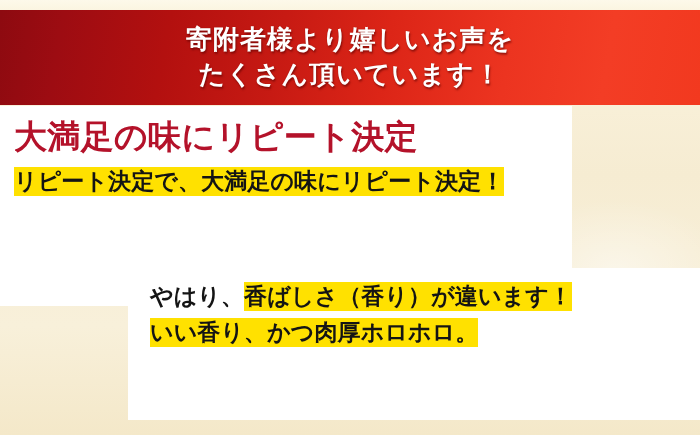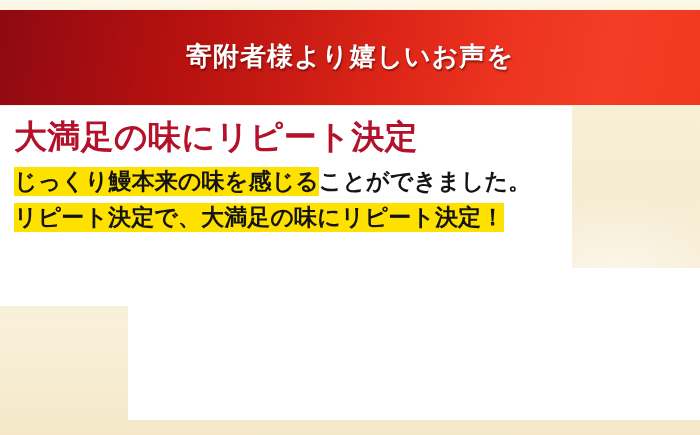--- a/index.html
+++ b/index.html
@@ -141,26 +141,30 @@
 </style>
 </head>
 <body>
 
 <div id="stage">
 
   <div id="top-strip"></div>
 
   <div id="banner">
     <div class="banner-line">寄附者様より嬉しいお声を</div>
+    <div class="banner-line">たくさん頂いています！</div>
   </div>
 
   <div class="card" id="card-one">
     <h2 class="card-heading">大満足の味にリピート決定</h2>
     <div class="card-body">
-      <p class="body-line"><span class="hl">じっくり鰻本来の味を感じる</span><span class="plain">ことができました。</span></p>
       <p class="body-line"><span class="hl">リピート決定で、大満足の味にリピート決定！</span></p>
     </div>
   </div>
 
   <div class="card" id="card-two">
+    <div class="card-body">
+      <p class="body-line"><span class="plain">やはり、</span><span class="hl">香ばしさ（香り）が違います！</span></p>
+      <p class="body-line"><span class="hl">いい香り、かつ肉厚ホロホロ。</span></p>
+    </div>
   </div>
 
 </div>
 
 </body></html>

